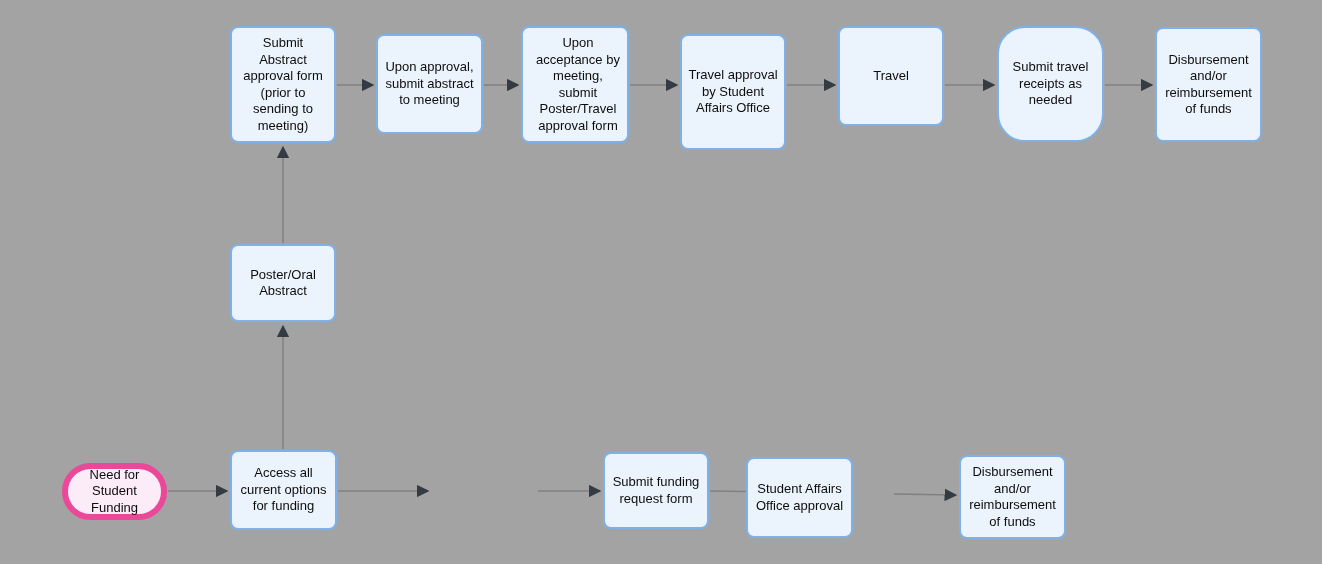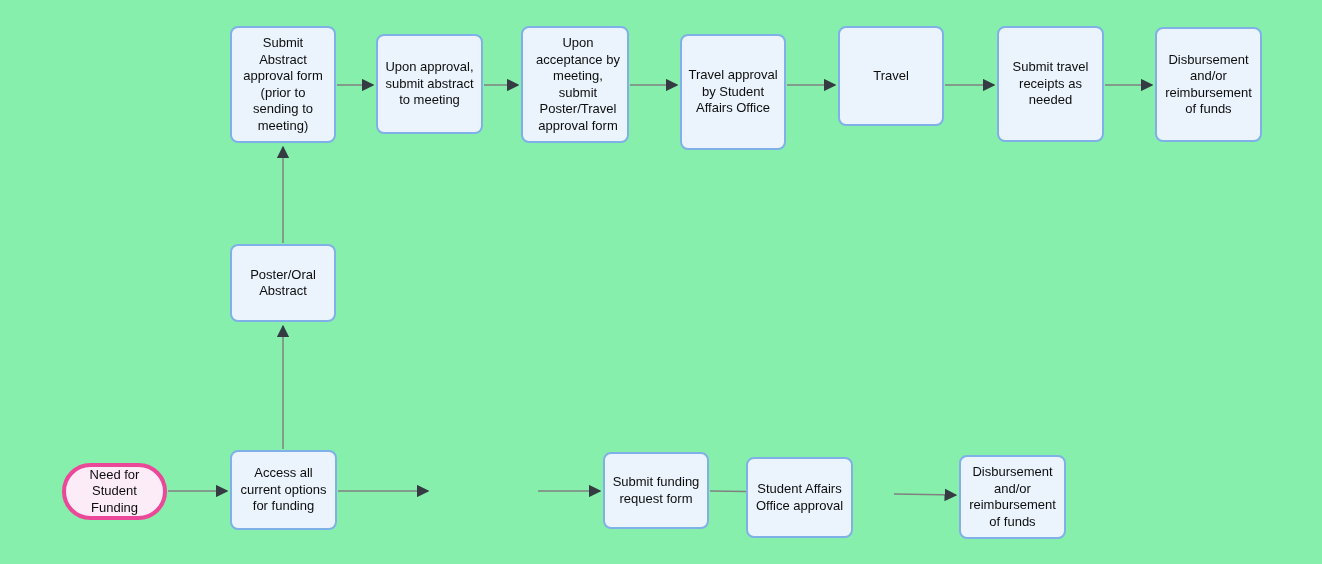--- a/index.html
+++ b/index.html
@@ -1,20 +1,20 @@
 <!DOCTYPE html>
 <html><head>
 <meta charset="utf-8">
 <style>
   html, body { margin: 0; padding: 0; background: #ffffff; }
   #canvas {
     position: relative;
     width: 1322px;
     height: 564px;
-    background: #86efac;
+    background: #a3a3a3;
     font-family: "Liberation Sans", sans-serif;
     overflow: hidden;
   }
   #edges {
     position: absolute;
     left: 0; top: 0;
     width: 1322px; height: 564px;
   }
   .node {
     position: absolute;
@@ -28,31 +28,31 @@
     border-radius: 8px;
     color: #0d0d0d;
     font-size: 13px;
     line-height: 1.27;
     padding: 4px 6px;
   }
   .node .lbl { display: block; }
   .node.bold { font-weight: normal; }
   .node.terminator {
     background: #fcecf8;
-    border: 4px solid #ec4899;
+    border: 6px solid #ec4899;
     border-radius: 999px;
     text-align: center;
   }
   
   #n-submit-abstract-form { left: 230px; top: 26px;  width: 106px; height: 117px; }
   #n-upon-approval        { left: 376px; top: 34px;  width: 107px; height: 100px; }
   #n-upon-acceptance      { left: 521px; top: 26px;  width: 108px; height: 117px; padding-left: 12px; }
   #n-travel-approval      { left: 680px; top: 26px;  width: 106px; height: 116px; margin-top: 8px; }
   #n-travel               { left: 838px; top: 26px;  width: 106px; height: 100px; }
-  #n-submit-receipts      { left: 997px; top: 26px;  width: 107px; height: 116px; }
+  #n-submit-receipts      { left: 997px; top: 26px;  width: 107px; height: 116px; border-radius: 28px; }
   #n-disbursement-top     { left: 1155px; top: 27px; width: 107px; height: 115px; }
   
   #n-poster-oral          { left: 230px; top: 244px; width: 106px; height: 78px; justify-content: flex-end; }
   
   #n-need-funding         { left: 62px;  top: 463px; width: 105px; height: 57px; }
   #n-access-options       { left: 230px; top: 450px; width: 107px; height: 80px; }
   #n-publication          { left: 431px; top: 450px; width: 106px; height: 80px; }
   #n-submit-funding       { left: 603px; top: 452px; width: 106px; height: 77px; }
   #n-student-affairs      { left: 746px; top: 457px; width: 107px; height: 81px; }
   #n-disbursement-bottom  { left: 959px; top: 455px; width: 107px; height: 84px; }

